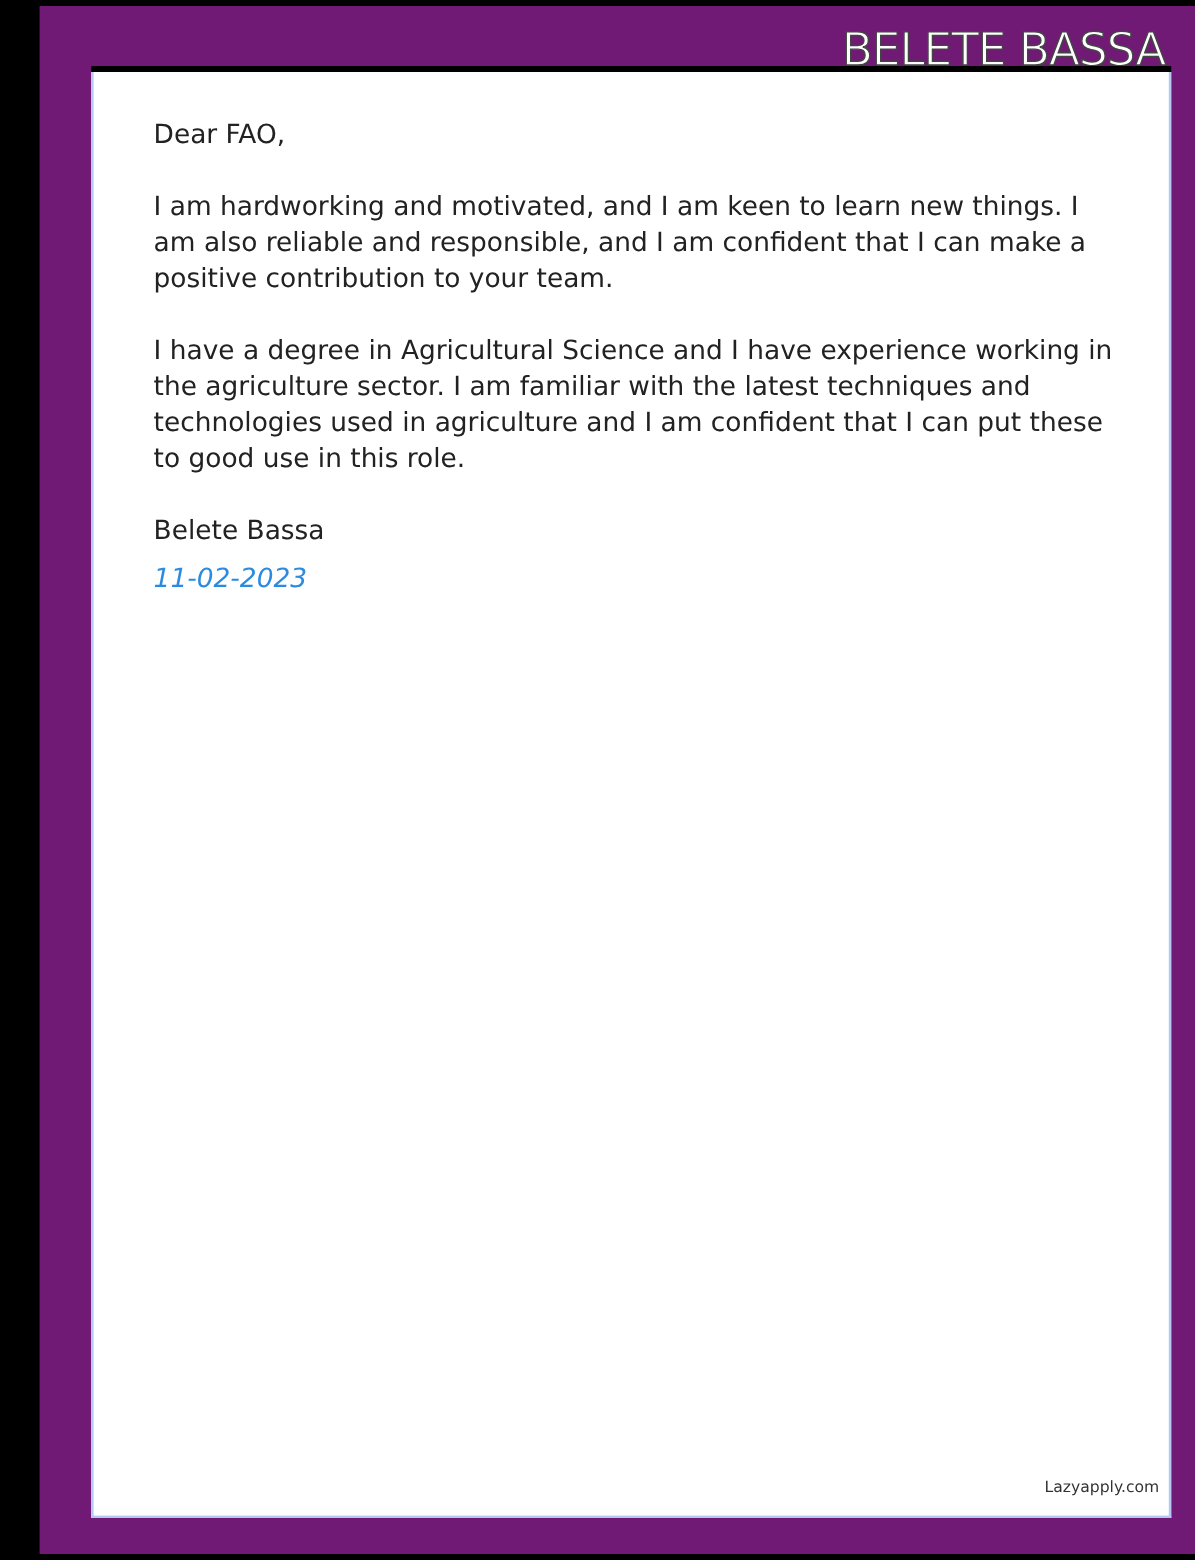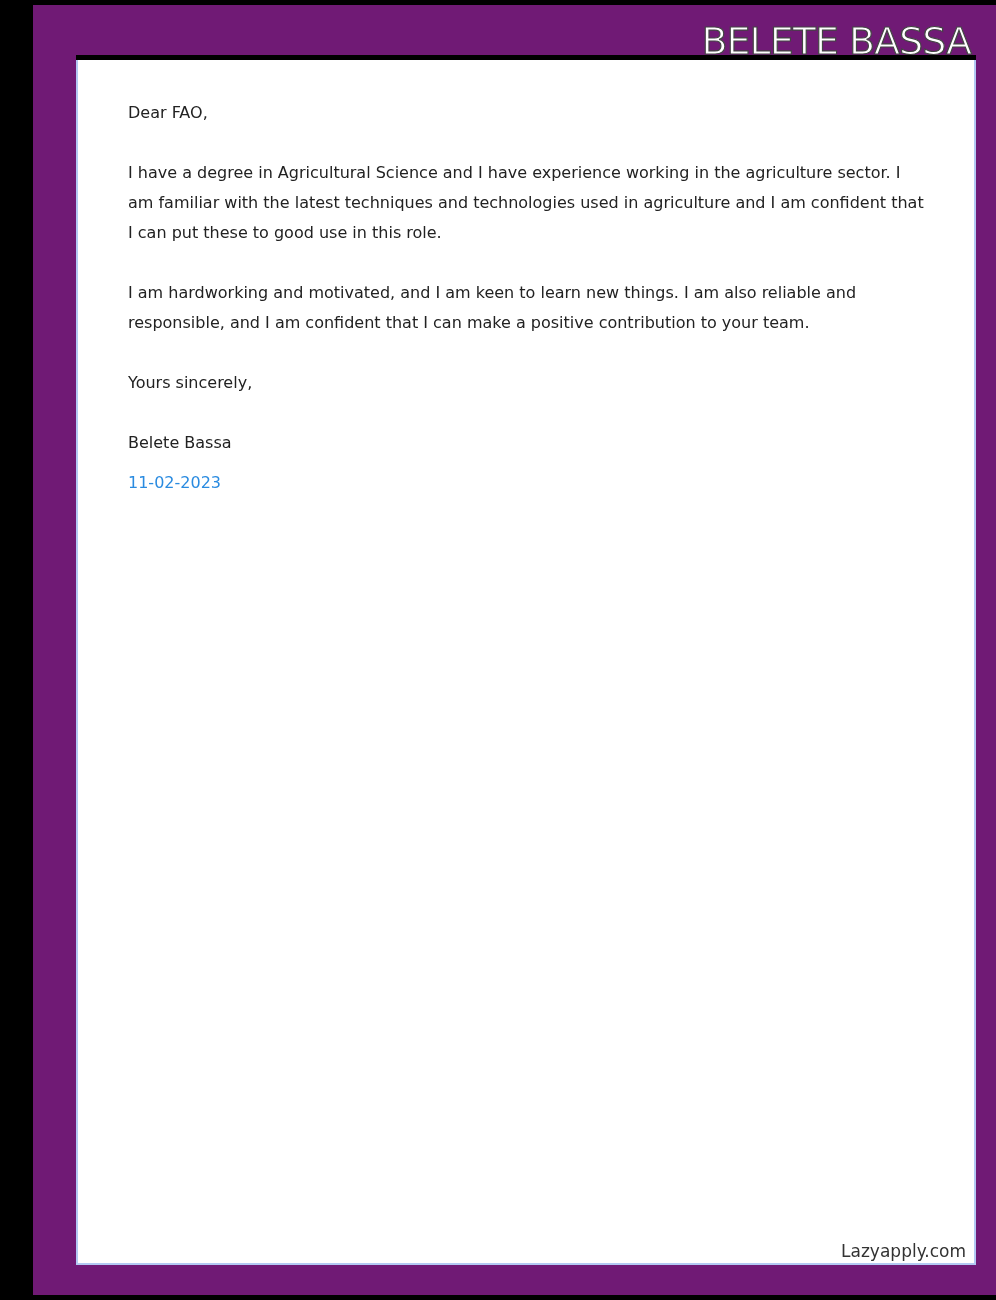--- a/index.html
+++ b/index.html
@@ -40,44 +40,43 @@
       width: 896px; height: 1203px;
       background: #fff;
       border-left: 2px solid #b3c9f3;
       border-right: 2px solid #b3c9f3;
       border-bottom: 2px solid #b3c9f3;
     }
     .content {
       position: absolute;
       left: 50px; top: 38px;
       width: 800px;
-      font-size: 16px;
+      font-size: 22px;
       color: #222;
       line-height: 30px;
     }
     .content p { margin: 0 0 30px 0; }
     .content p.tight { margin-bottom: 10px; }
-    .date { color: #2a8be0; }
+    .date { color: #2a8be0; font-style: italic; }
     .footer {
       position: absolute;
-      right: 8px; bottom: 2px;
-      font-size: 17px;
+      right: 8px; bottom: 16px;
+      font-size: 13px;
       color: #333;
     }
   </style>
 </head>
 <body>
 
 <div class="frame">
   <div class="title">BELETE BASSA</div>
   <div class="topbar"></div>
   <div class="page">
     <div class="content">
       <p>Dear FAO,</p>
+      <p>I am hardworking and motivated, and I am keen to learn new things. I am also reliable and responsible, and I am confident that I can make a positive contribution to your team.</p>
       <p>I have a degree in Agricultural Science and I have experience working in the agriculture sector. I am familiar with the latest techniques and technologies used in agriculture and I am confident that I can put these to good use in this role.</p>
-      <p>I am hardworking and motivated, and I am keen to learn new things. I am also reliable and responsible, and I am confident that I can make a positive contribution to your team.</p>
-      <p>Yours sincerely,</p>
       <p class="tight">Belete Bassa</p>
       <p class="date">11-02-2023</p>
     </div>
     <div class="footer">Lazyapply.com</div>
   </div>
 </div>
 
 </body></html>

